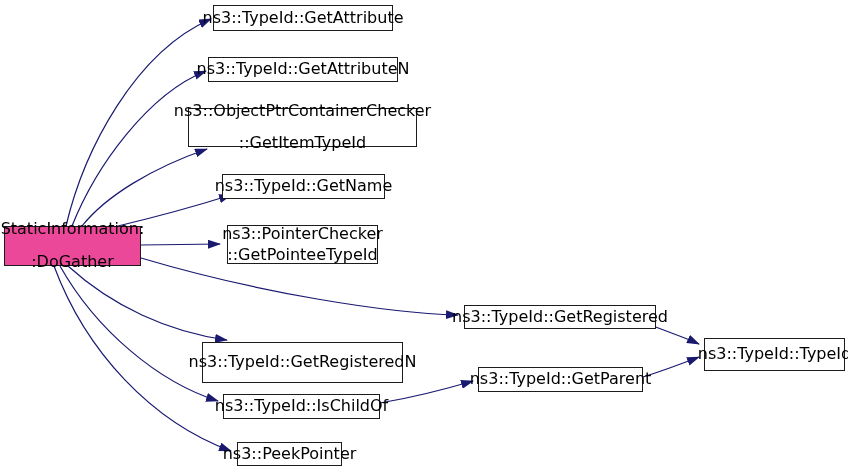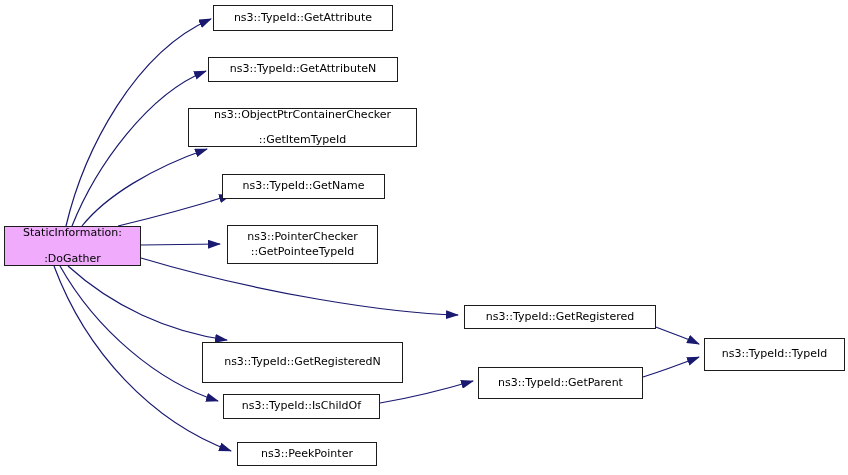--- a/index.html
+++ b/index.html
@@ -26,28 +26,28 @@
   .node {
     position: absolute;
     box-sizing: border-box;
     background: #ffffff;
     border: 1px solid #1c1c1c;
     display: flex;
     flex-direction: column;
     align-items: center;
     justify-content: center;
     text-align: center;
-    font-size: 11px;
+    font-size: 16px;
     line-height: 1.3;
     color: #000000;
     white-space: nowrap;
     cursor: pointer;
   }
   .node.highlight {
-    background: #f0abfc;
+    background: #ec4899;
     cursor: default;
     gap: 12px;
   }
   .node span {
     display: block;
   }
 </style>
 </head>
 <body>
 
@@ -107,25 +107,25 @@
   </div>
 
   <div class="node" style="left:704px; top:338px; width:141px; height:33px;">
     <span>ns3::TypeId::TypeId</span>
   </div>
 
   <div class="node" style="left:202px; top:342px; width:201px; height:41px;">
     <span>ns3::TypeId::GetRegisteredN</span>
   </div>
 
-  <div class="node" style="left:478px; top:367px; width:165px; height:32px;">
+  <div class="node" style="left:478px; top:367px; width:165px; height:25px;">
     <span>ns3::TypeId::GetParent</span>
   </div>
 
   <div class="node" style="left:223px; top:394px; width:157px; height:25px;">
     <span>ns3::TypeId::IsChildOf</span>
   </div>
 
-  <div class="node" style="left:237px; top:442px; width:140px; height:24px;">
+  <div class="node" style="left:237px; top:442px; width:105px; height:24px;">
     <span>ns3::PeekPointer</span>
   </div>
 
 </div>
 
 </body></html>

